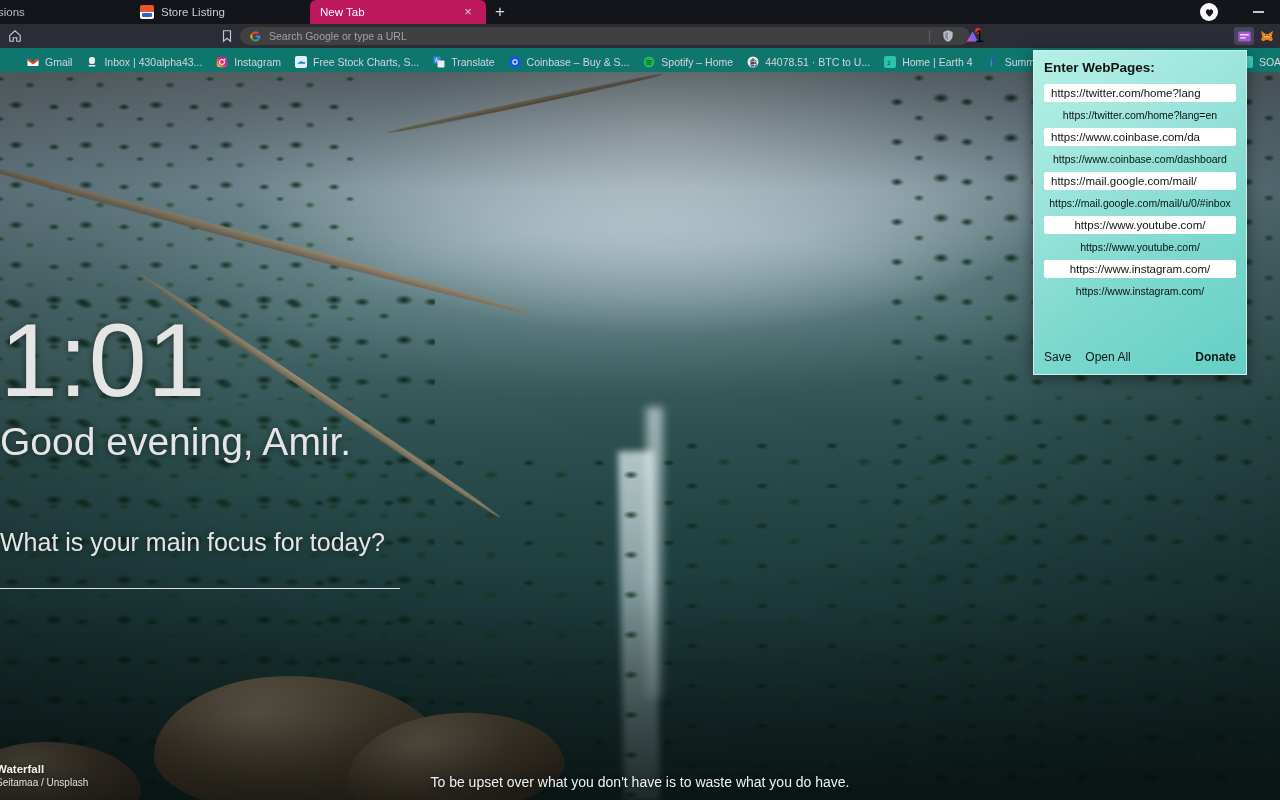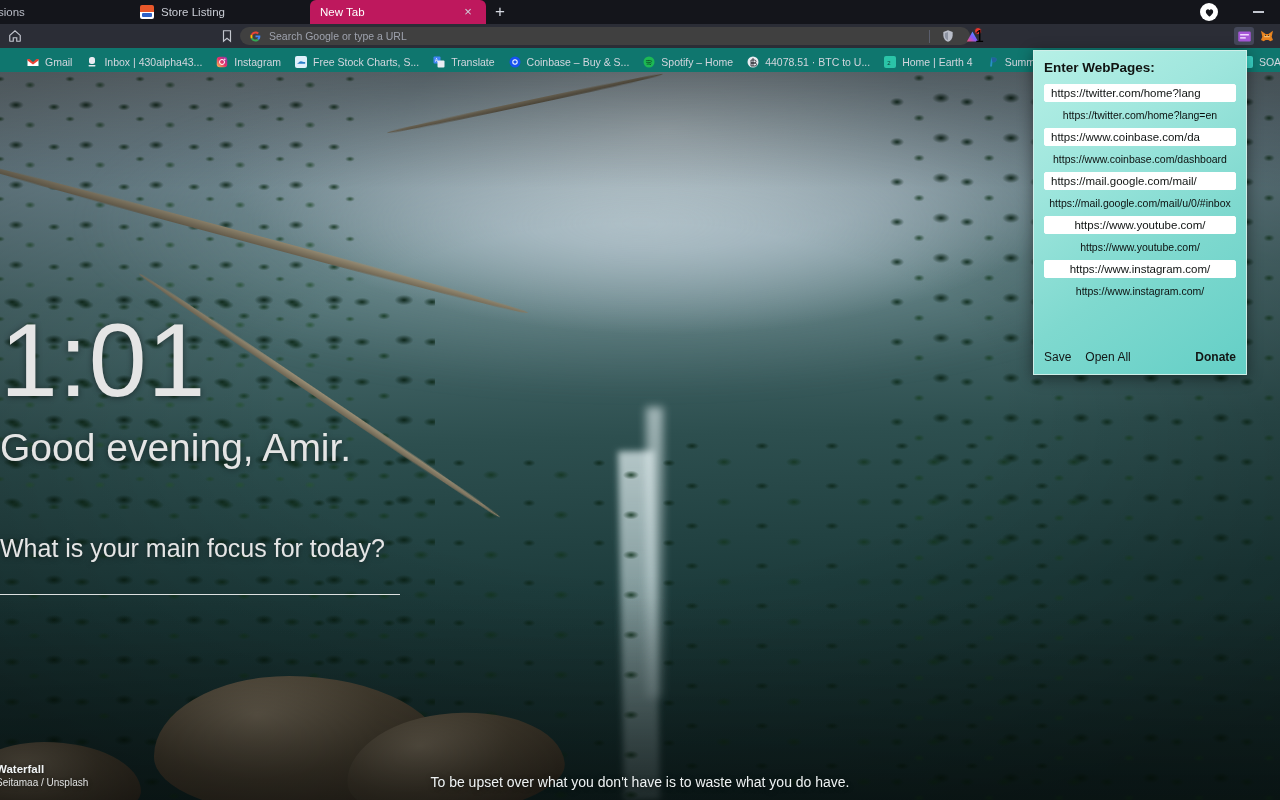--- a/index.html
+++ b/index.html
@@ -170,21 +170,21 @@
     background:
       linear-gradient(180deg, rgba(0,0,0,.30) 0%, rgba(0,0,0,0) 16%, rgba(0,0,0,0) 72%, rgba(0,0,0,.42) 100%),
       radial-gradient(ellipse 70% 60% at 50% 45%, rgba(0,0,0,0) 40%, rgba(0,0,0,.30) 100%);
   }
 
   
   .center { position: absolute; inset: 0; display: flex; flex-direction: column;
             align-items: flex-start; color: #e5e5e5; text-shadow: 0 1px 6px rgba(0,0,0,.45); }
   .clock { margin-top: 236px; font-size: 104px; font-weight: 300; line-height: 1;
            letter-spacing: 1px; }
-  .greet { margin-top: 14px; font-size: 39px; font-weight: 300; }
+  .greet { margin-top: 8px; font-size: 39px; font-weight: 300; }
   .focus-q { margin-top: 64px; font-size: 25px; font-weight: 400; }
   .focus-line { margin-top: 31px; width: 400px; height: 1px;
                 background: rgba(255,255,255,.85); }
   .quote {
     position: absolute; left: 0; right: 0; bottom: 10px; text-align: center;
     font-size: 14px; color: #eef2f3; text-shadow: 0 1px 5px rgba(0,0,0,.6);
   }
   .credit { position: absolute; left: -4px; bottom: 12px; color: #f0f3f4;
             text-shadow: 0 1px 5px rgba(0,0,0,.65); }
   .credit .title { font-size: 11.5px; font-weight: 700; }

